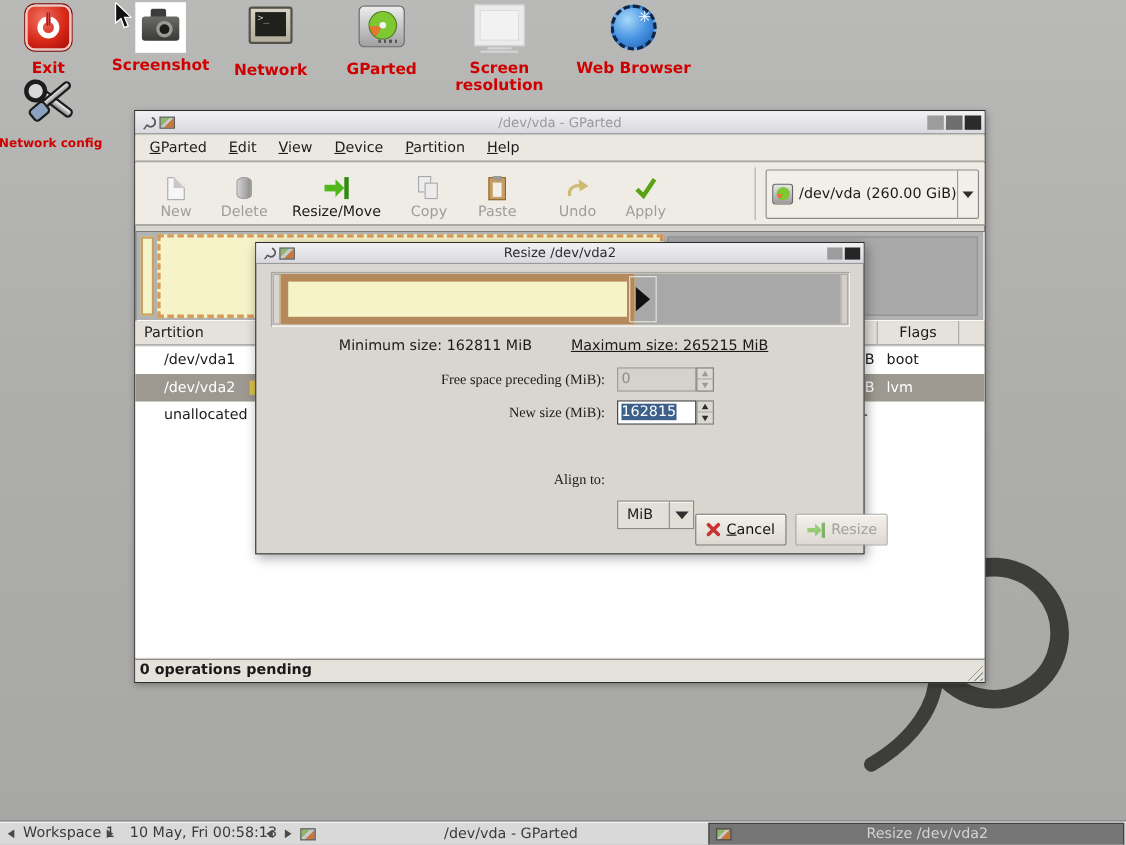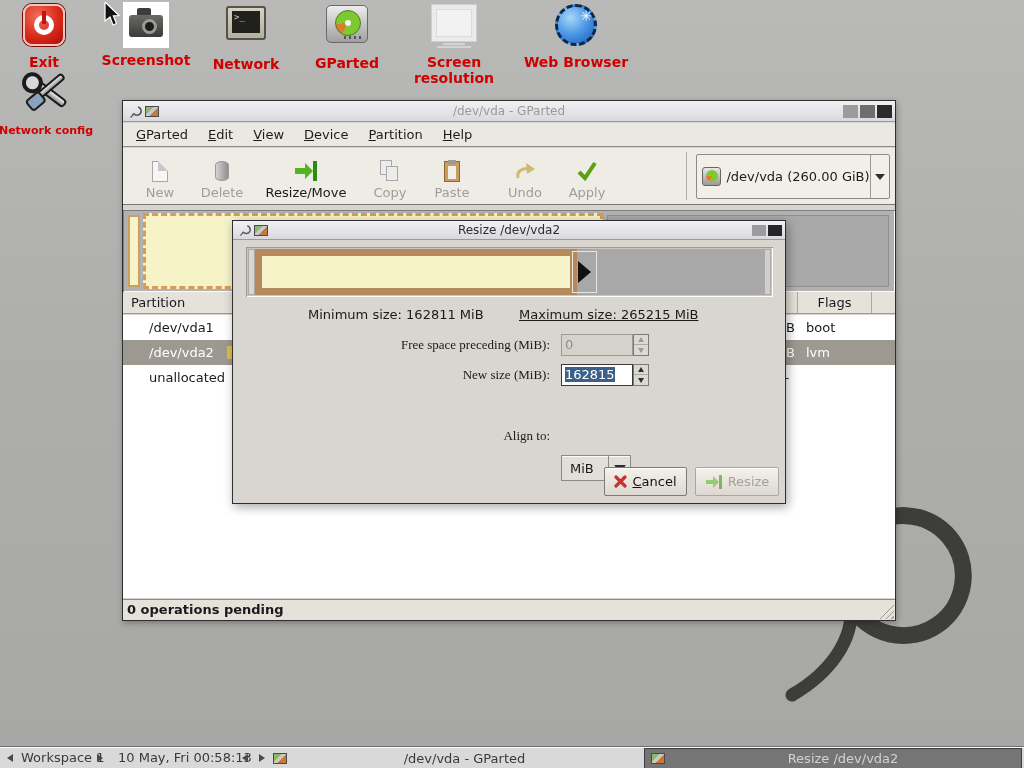--- a/index.html
+++ b/index.html
@@ -169,21 +169,21 @@
 
   .combo { position:absolute; left:328px; top:12px; width:70px; height:26px; background:#e2dfd8;
      border:1px solid #8a8a86; box-shadow:inset 0 1px 0 #fbfbf8; display:flex; align-items:center;margin-top:20px; }
   .combo .ctext { padding-left:8px; font-size:13px; }
   .combo .cdiv { margin-left:auto; width:1px; align-self:stretch; background:#8a8a86; }
   .combo .cab { width:21px; display:flex; align-items:center; justify-content:center; }
   .combo .cab .caret-down { border-left-width:6px; border-right-width:6px; border-top-width:7px; }
 
   .dbtn { position:absolute; top:0; height:29px; border:1px solid #7a7a76; border-radius:2px;
      background:linear-gradient(#f4f1ea,#ddd9d2); box-shadow:inset 0 1px 0 #fff;
-     display:flex; align-items:center; justify-content:center; gap:5px; font-size:13px; color:#111; }
+     display:flex; align-items:center; justify-content:center; gap:5px; font-size:13px; color:#111;margin-left:28px; }
   .dbtn.disabled { color:#a0a09c; border-color:#a8a8a2; }
   .btnrow { position:absolute; left:0; right:0; top:246px; height:29px; }
 
   
   #taskbar { position:absolute; left:0; top:747px; width:1024px; height:21px; background:#d9d9d9;
      border-top:1px solid #fbfbfb; box-shadow:0 -1px 0 #6f6f6f; font-size:13px; color:#3a3a3a; }
   #taskbar .titem { position:absolute; top:0; line-height:20px; }
   .wsarrow { position:absolute; top:6px; width:0; height:0; }
   .arr-l { border-top:4px solid transparent; border-bottom:4px solid transparent; border-right:6px solid #4a4a4a; }
   .arr-r { border-top:4px solid transparent; border-bottom:4px solid transparent; border-left:6px solid #4a4a4a; }

